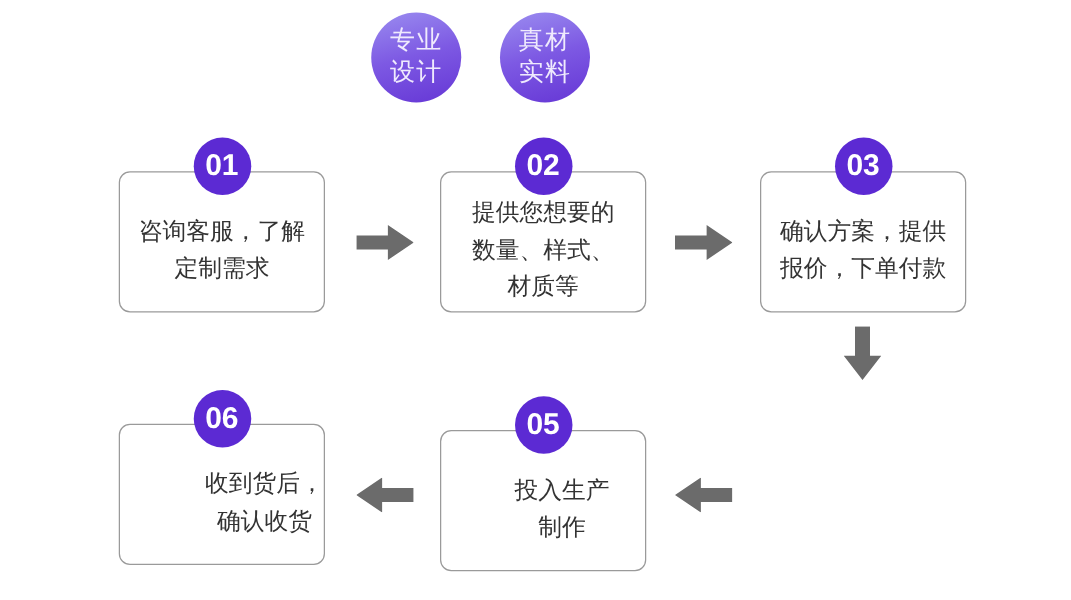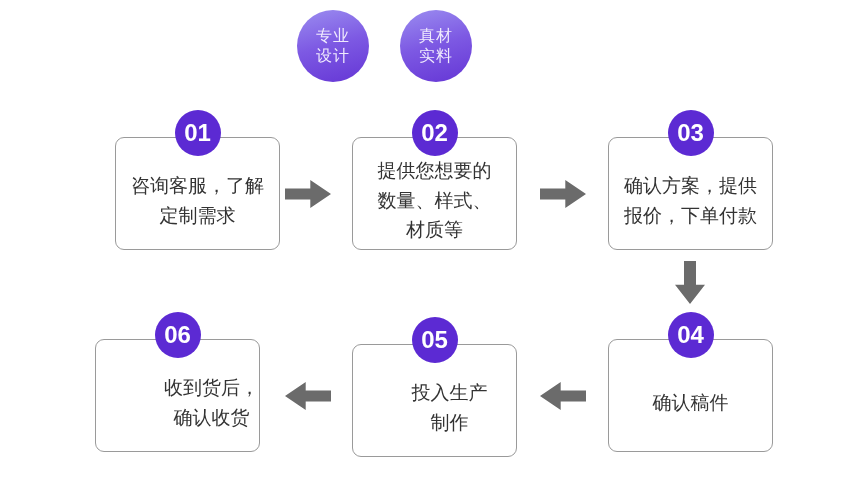--- a/index.html
+++ b/index.html
@@ -22,21 +22,21 @@
     top: 10px;
     width: 72px;
     height: 72px;
     border-radius: 50%;
     background: linear-gradient(165deg, #9b8df0 0%, #7d59e3 48%, #6536d5 100%);
     color: #efeafd;
     display: flex;
     align-items: center;
     justify-content: center;
     text-align: center;
-    font-size: 16px;
+    font-size: 20px;
     line-height: 1.28;
     white-space: pre-line;
     letter-spacing: 1px;
   }
   .badge-1 { left: 297px; }
   .badge-2 { left: 400px; }
   .badge-3 { left: 503px; }
 
   
   .step {
@@ -69,21 +69,21 @@
     border-radius: 50%;
     background: #5c2ad3;
     color: #ffffff;
     font-weight: bold;
     font-size: 24px;
     display: flex;
     align-items: center;
     justify-content: center;
     z-index: 2;
   }
-  .step-1 { left: 95px;  top: 137px; margin-left: 20px; }
+  .step-1 { left: 95px;  top: 137px; }
   .step-2 { left: 352px; top: 137px; }
   .step-3 { left: 608px; top: 137px; }
   .step-4 { left: 608px; top: 339px; }
   .step-5 { left: 352px; top: 344px; padding-left: 30px; }
   .step-6 { left: 95px;  top: 339px; justify-content: flex-end; }
 
   
   .arrow {
     position: absolute;
     background: #6b6b6b;
@@ -135,24 +135,20 @@
 数量、样式、
 材质等</div>
   </div>
 
   <div class="step step-3">
     <div class="num-circle">03</div>
     <div class="step-text">确认方案，提供
 报价，下单付款</div>
   </div>
 
-  <div class="step step-4">
-    <div class="num-circle">04</div>
-    <div class="step-text">确认稿件</div>
-  </div>
 
   <div class="step step-5">
     <div class="num-circle">05</div>
     <div class="step-text">投入生产
 制作</div>
   </div>
 
   <div class="step step-6">
     <div class="num-circle">06</div>
     <div class="step-text">收到货后，

